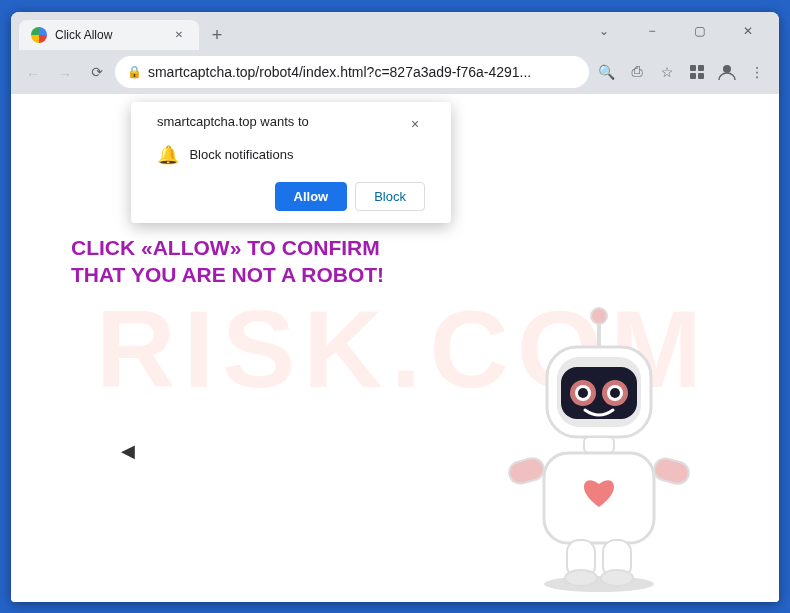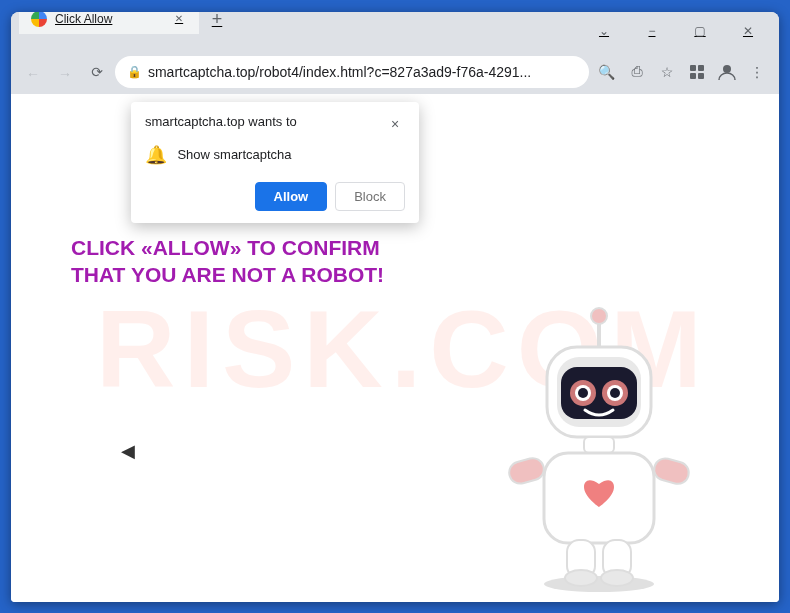--- a/index.html
+++ b/index.html
@@ -21,24 +21,23 @@
       display: flex;
       flex-direction: column;
       box-shadow: 0 2px 12px rgba(0,0,0,0.4);
     }
     
     .title-bar {
       background: #dee1e6;
       height: 38px;
       display: flex;
       align-items: center;
-      padding: 16px 8px;
+      padding: 0 8px;
       gap: 0;
       flex-shrink: 0;
-      text-decoration: underline;
     }
     .tab-strip {
       display: flex;
       align-items: flex-end;
       height: 100%;
       flex: 1;
     }
     .tab {
       background: #f1f3f4;
       height: 30px;
@@ -208,26 +207,26 @@
       right: 60px;
       bottom: 10px;
       width: 240px;
       height: 300px;
     }
     
     .notification-popup {
       position: absolute;
       top: 8px;
       left: 120px;
-      width: 288px;
+      width: 320px;
       background: white;
       border-radius: 4px;
       box-shadow: 0 4px 16px rgba(0,0,0,0.25);
       z-index: 100;
-      padding: 12px 14px;
+      padding: 12px 26px;
     }
     .popup-header {
       display: flex;
       justify-content: space-between;
       align-items: flex-start;
       margin-bottom: 10px;
     }
     .popup-site-name {
       font-size: 13px;
       color: #202124;
@@ -270,21 +269,21 @@
       border: 1px solid transparent;
     }
     .popup-btn-allow {
       background: #1a73e8;
       color: white;
       border-color: #1a73e8;
       font-weight: bold;
     }
     .popup-btn-block {
       background: white;
-      color: #737373;
+      color: #0369a1;
       border-color: #dadce0;
     }
     
     .cursor {
       position: absolute;
       bottom: 140px;
       left: 110px;
       font-size: 18px;
       color: #333;
     }
@@ -391,21 +390,21 @@
       </svg>
     </div>
 
     <div class="notification-popup">
       <div class="popup-header">
         <span class="popup-site-name">smartcaptcha.top wants to</span>
         <div class="popup-close-btn">×</div>
       </div>
       <div class="popup-notification-row">
         <span class="bell-icon">🔔</span>
-        <span class="notification-text">Show smartcaptcha</span>
+        <span class="notification-text">Block notifications</span>
       </div>
       <div class="popup-actions">
         <button class="popup-btn popup-btn-allow">Allow</button>
         <button class="popup-btn popup-btn-block">Block</button>
       </div>
     </div>
 
   </div>
 </div>
 

